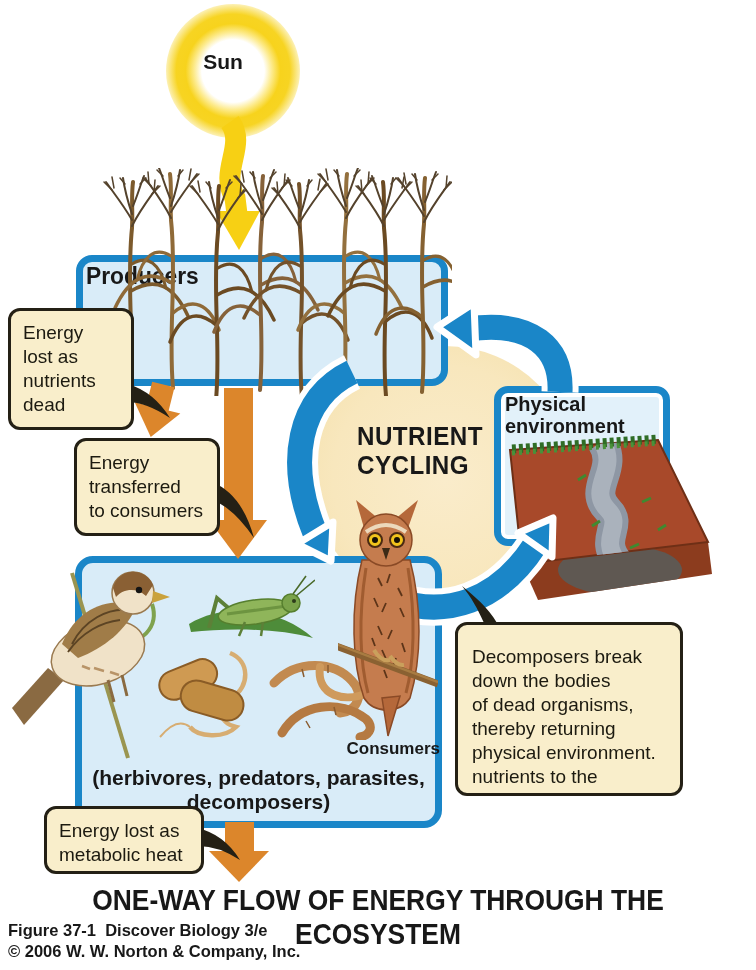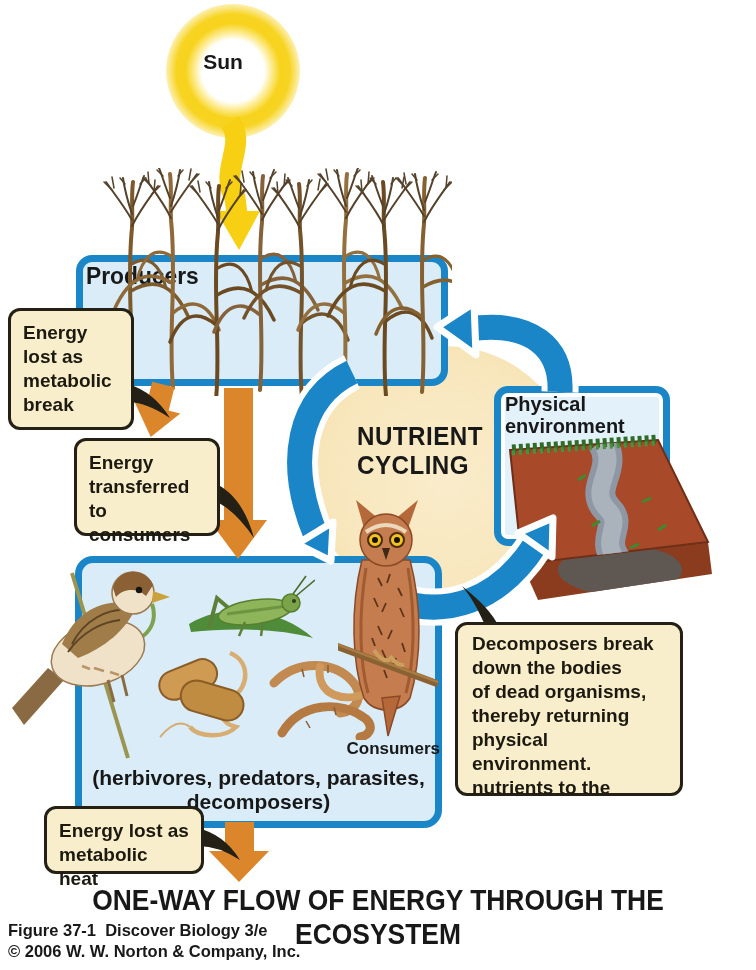--- a/index.html
+++ b/index.html
@@ -24,25 +24,25 @@
   #consumers-box{left:75px;top:556px;width:367px;height:272px;border-radius:18px;}
   #consumers-label{left:75px;top:739px;width:365px;text-align:right;font-size:17px;font-weight:bold;}
   .consumers-subline{left:75px;width:367px;text-align:center;font-size:21px;font-weight:bold;}
   #consumers-sub1{top:766px;}
   #consumers-sub2{top:790px;}
   
   #nutrient-label{left:357px;top:422px;font-size:26px;font-weight:bold;line-height:29px;letter-spacing:.5px;
     transform:scaleX(.93);transform-origin:left top;}
   
   .callout{background:#f9eecb;border:3.5px solid #242015;border-radius:12px;box-sizing:border-box;
-    font-weight:bold;font-size:19px;line-height:24px;color:#1c1a10;padding:10px 12px;}
+    font-weight:normal;font-size:19px;line-height:24px;color:#1c1a10;padding:10px 12px;}
   #callout-a{left:8px;top:308px;width:126px;height:122px;}
   #callout-b{left:74px;top:438px;width:146px;height:98px;}
   #callout-bottom{left:44px;top:806px;width:160px;height:68px;}
-  #callout-d{left:455px;top:622px;width:228px;height:174px;padding:7px 14px;}
+  #callout-d{left:455px;top:622px;width:228px;height:174px;padding:20px 14px;}
   
   #figure-title{left:0;top:883px;width:756px;text-align:center;font-size:30px;font-weight:bold;
     transform:scaleX(.88);transform-origin:center top;letter-spacing:0;}
   .credit{left:8px;font-size:16.5px;font-weight:bold;white-space:pre;}
   #credit1{top:921px;}
   #credit2{top:942px;}
   svg{display:block;}
 </style>
 </head>
 <body>
@@ -231,22 +231,22 @@
       <path d="M128,384 Q154,392 170,418 Q146,402 127,402 Z"></path>
       <path d="M212,482 Q242,494 254,538 Q232,506 211,500 Z"></path>
       <path d="M197,828 Q224,834 240,860 Q217,845 196,846 Z"></path>
       <path d="M484,623 C477,608 472,598 462,586 C474,596 488,607 497,623 Z"></path>
     </g>
   </svg>
 
   <div class="abs callout" id="callout-a">
     <div>Energy</div>
     <div>lost as</div>
-    <div>metabolic</div>
-    <div>break</div>
+    <div>nutrients</div>
+    <div>dead</div>
   </div>
 
   <div class="abs callout" id="callout-b">
     <div>Energy</div>
     <div>transferred</div>
     <div>to consumers</div>
   </div>
 
   <div class="abs callout" id="callout-bottom">
     <div>Energy lost as</div>

